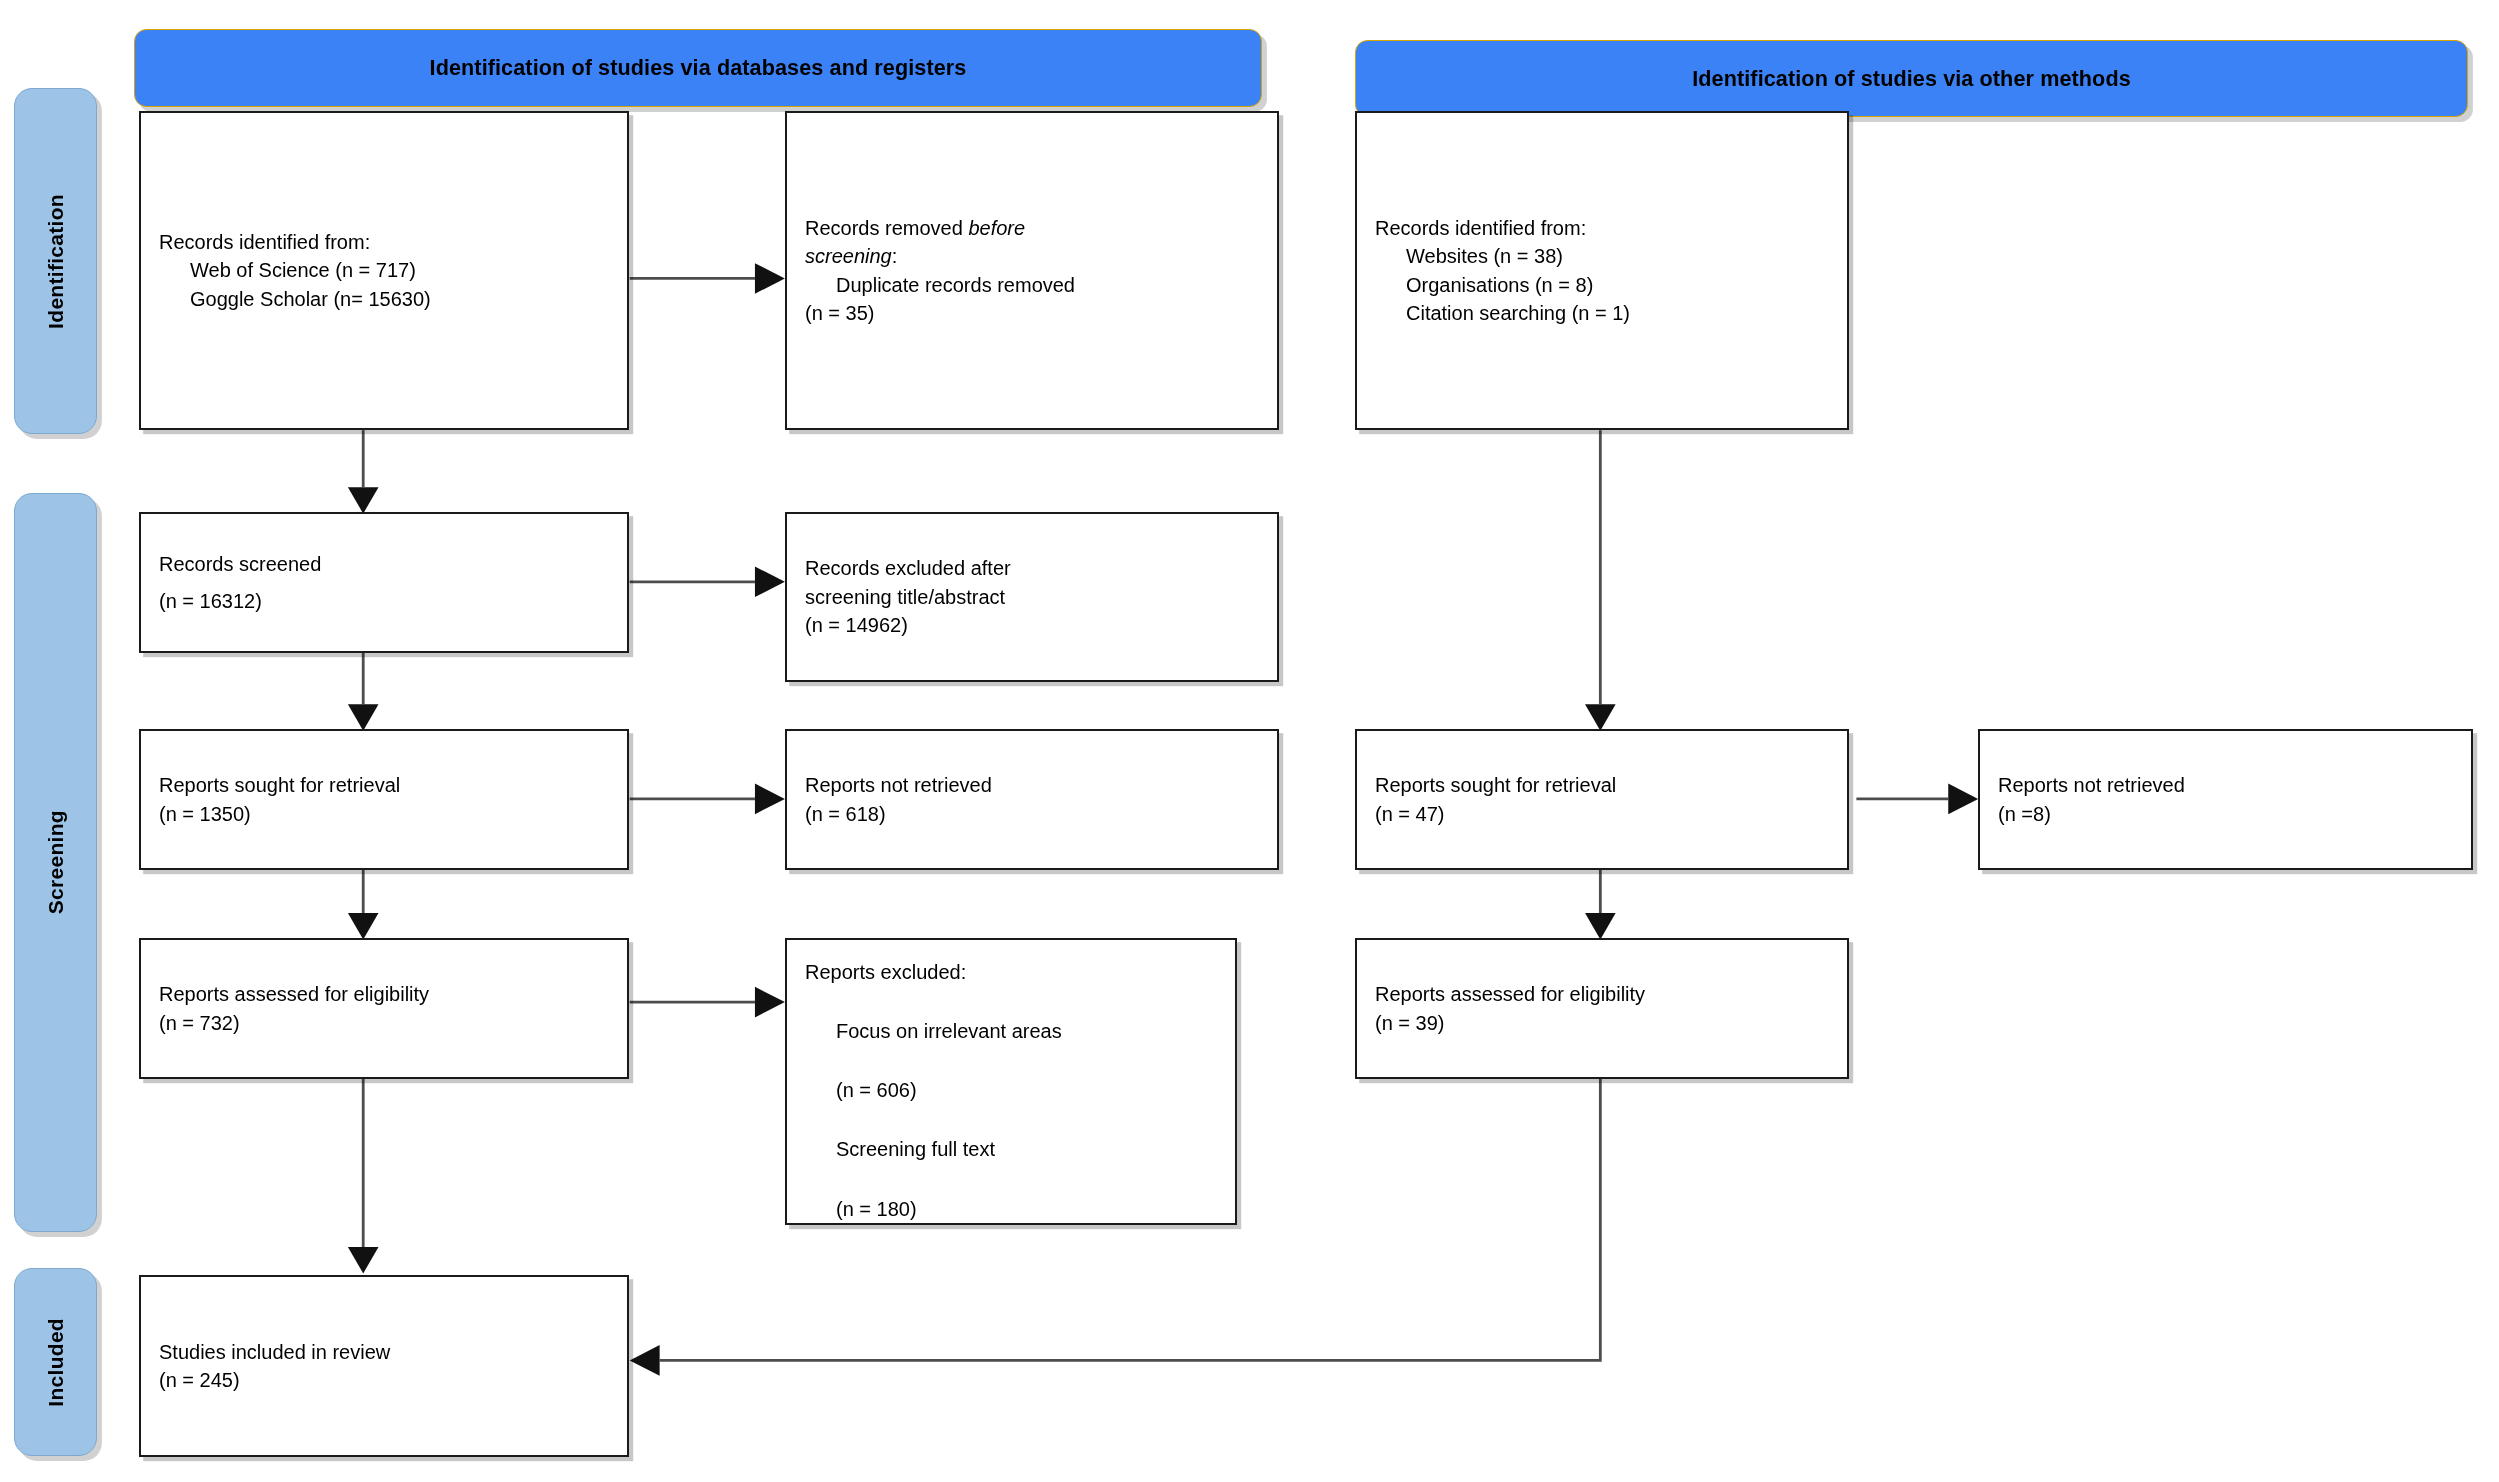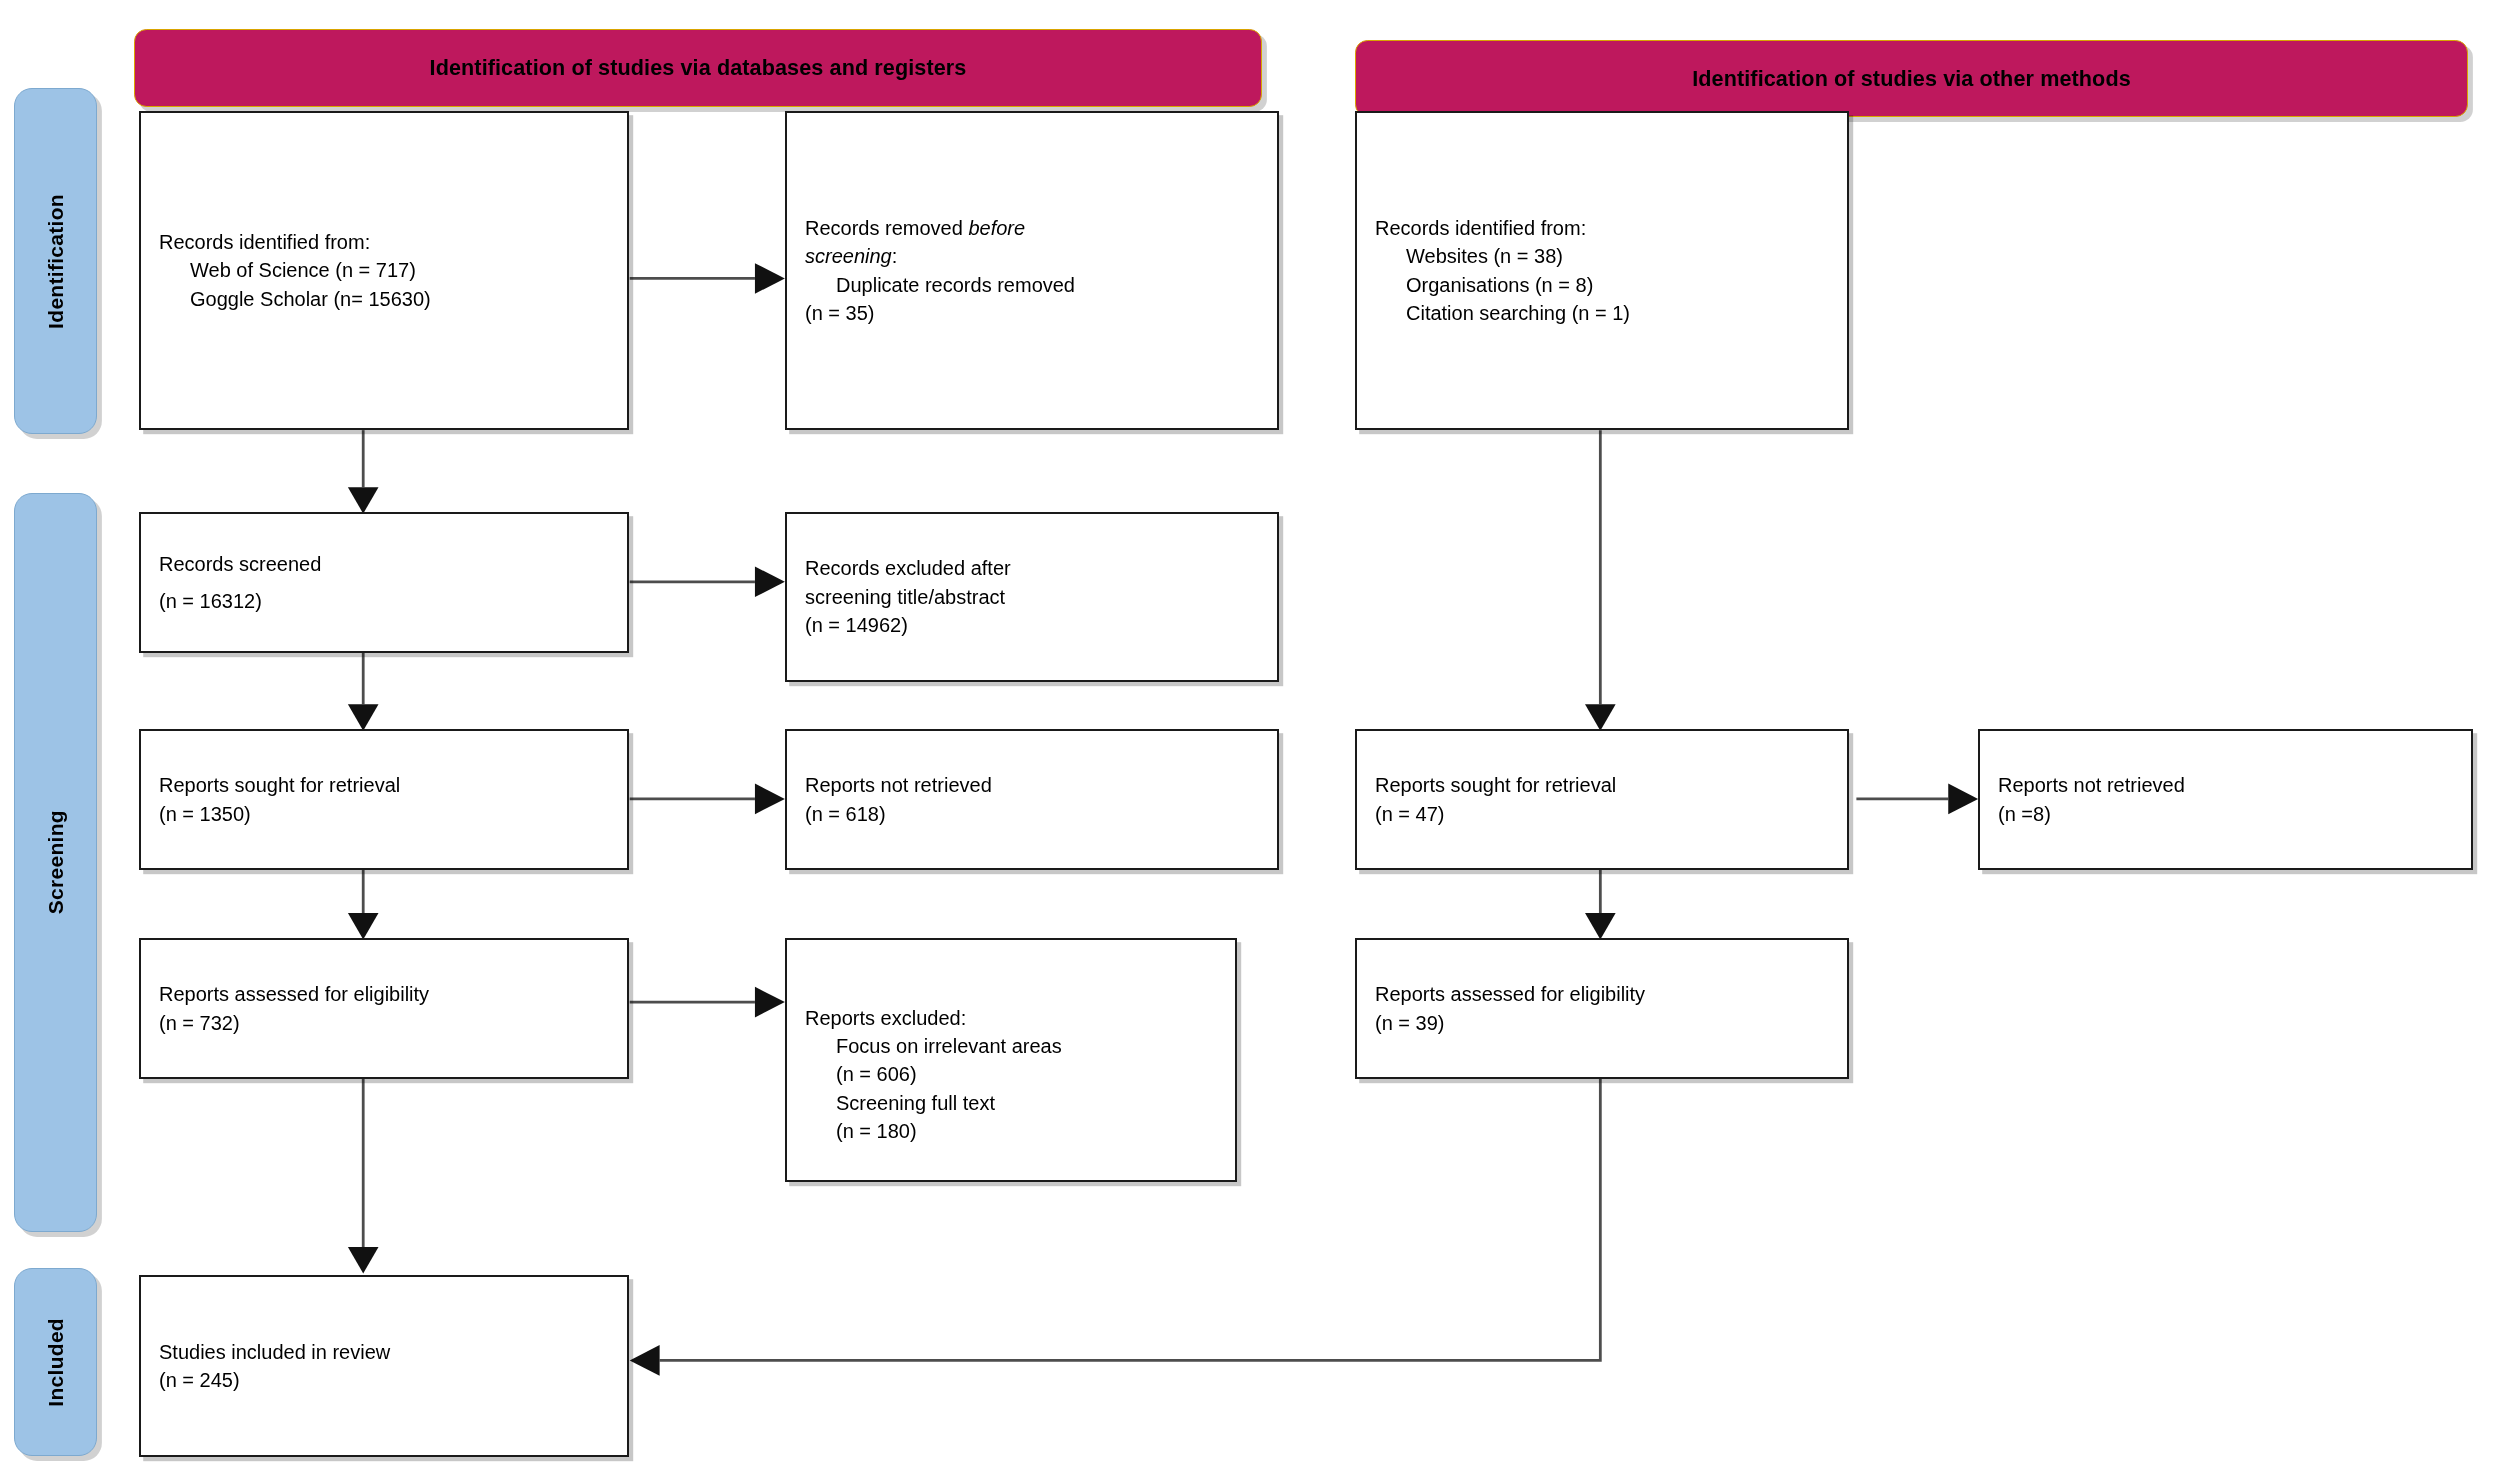--- a/index.html
+++ b/index.html
@@ -2,21 +2,21 @@
 <html style="font-size:11px"><head>
 <meta charset="utf-8">
 <style>
   html,body{margin:0;padding:0;background:#ffffff;}
   body{font-family:"Liberation Sans", sans-serif;}
   #stage{position:relative;width:2500px;height:1483px;background:#ffffff;overflow:hidden;}
 
   
   .banner{
     position:absolute;
-    background:#be185d;
+    background:#3b82f6;
     border:1.4px solid #d9a400;
     border-radius:12.5px;
     box-shadow:4.9px 4.9px 0 rgba(0,0,0,0.18);
     display:flex;align-items:center;justify-content:center;
     color:#000;
     font-weight:bold;
     font-size:21.6px;
     letter-spacing:0.1px;
     box-sizing:border-box;
   }
@@ -185,21 +185,21 @@
   <div class="nodebox" style="left:785px; top:729px; width:494px; height:141px;">
     <div class="ln">Reports not retrieved</div>
     <div class="ln">(n = 618)</div>
   </div>
 
   <div class="nodebox" style="left:139px; top:938px; width:490px; height:141px;">
     <div class="ln">Reports assessed for eligibility</div>
     <div class="ln">(n = 732)</div>
   </div>
 
-  <div class="nodebox" style="left:785px; top:938px; width:452px; height:244px; justify-content:center; padding-top:29px;">
+  <div class="nodebox" style="left:785px; top:938px; width:452px; height:287px; justify-content:space-between; padding-top:18px;">
     <div class="ln">Reports excluded:</div>
     <div class="ln ind">Focus on irrelevant areas</div>
     <div class="ln ind">(n = 606)</div>
     <div class="ln ind">Screening full text</div>
     <div class="ln ind">(n = 180)</div>
   </div>
 
   <div class="nodebox" style="left:139px; top:1275px; width:490px; height:182px;">
     <div class="ln">Studies included in review</div>
     <div class="ln">(n = 245)</div>

